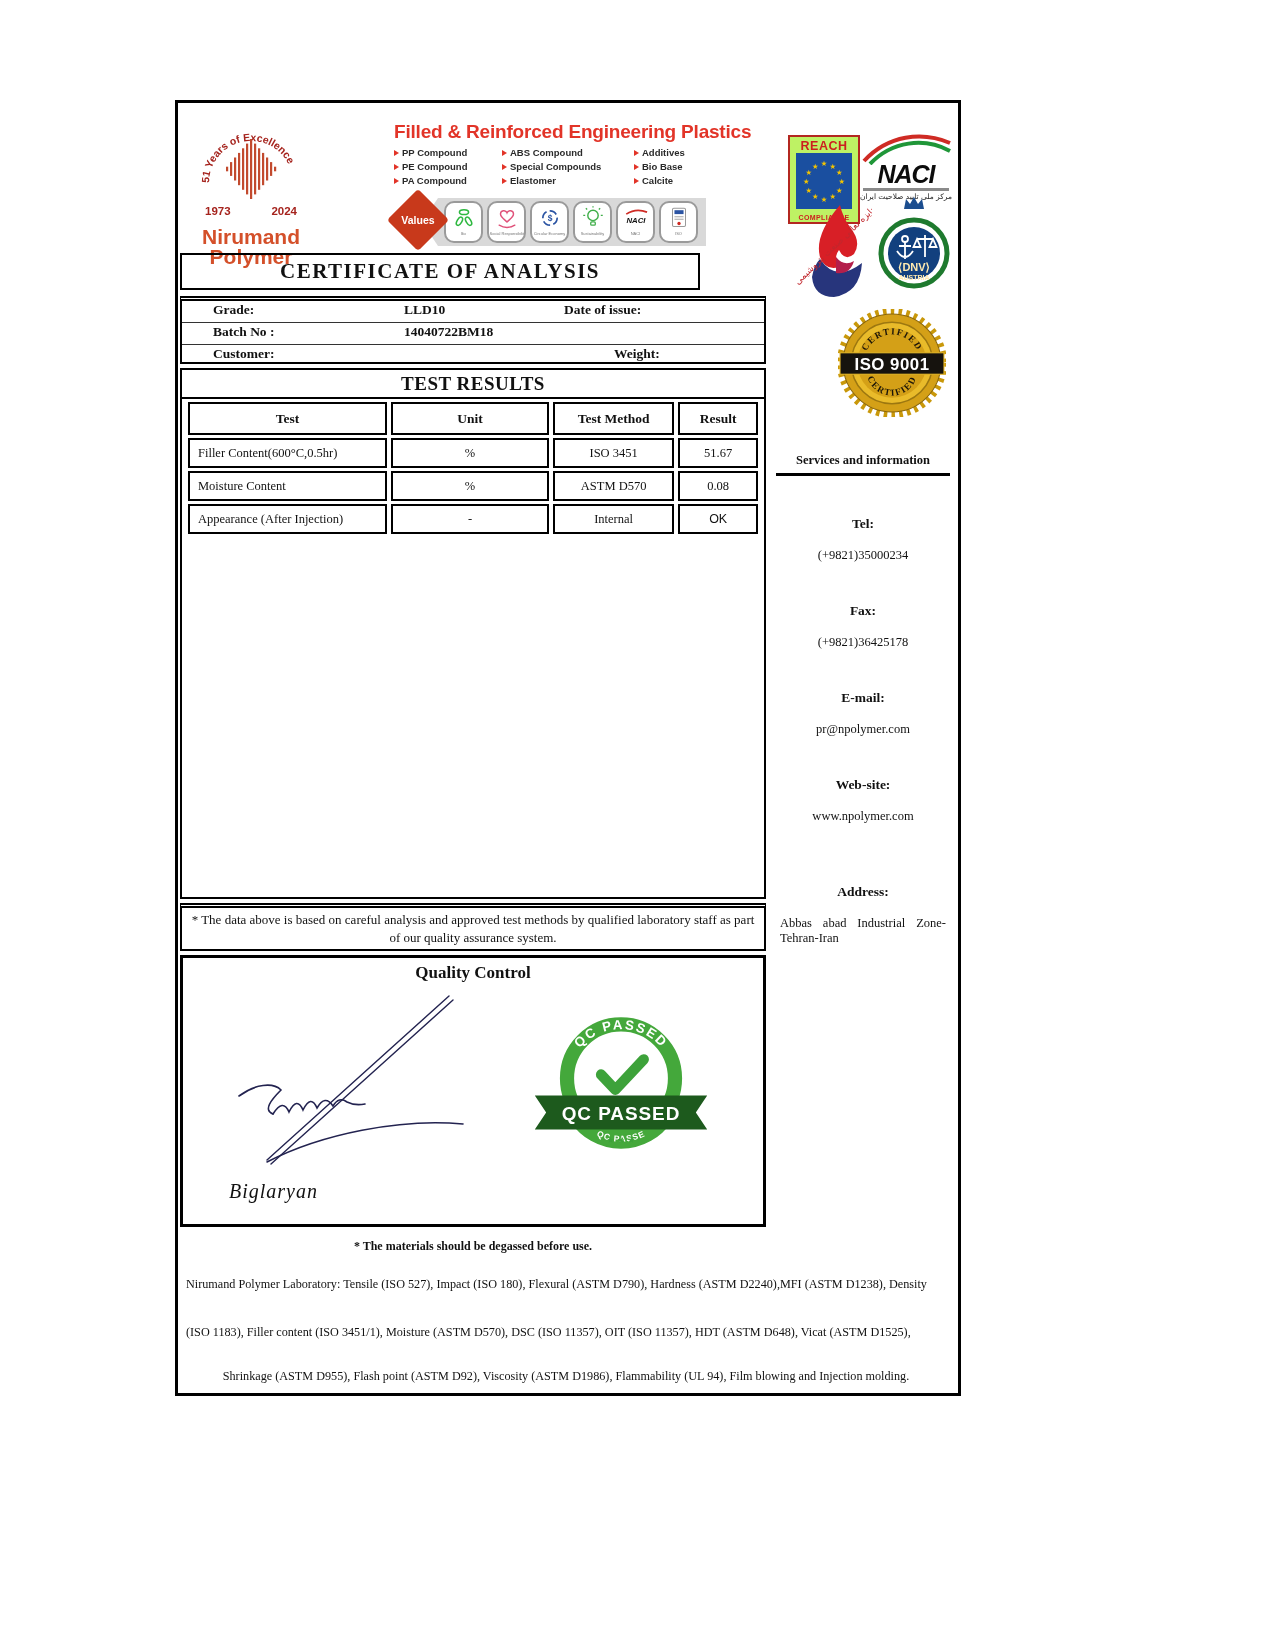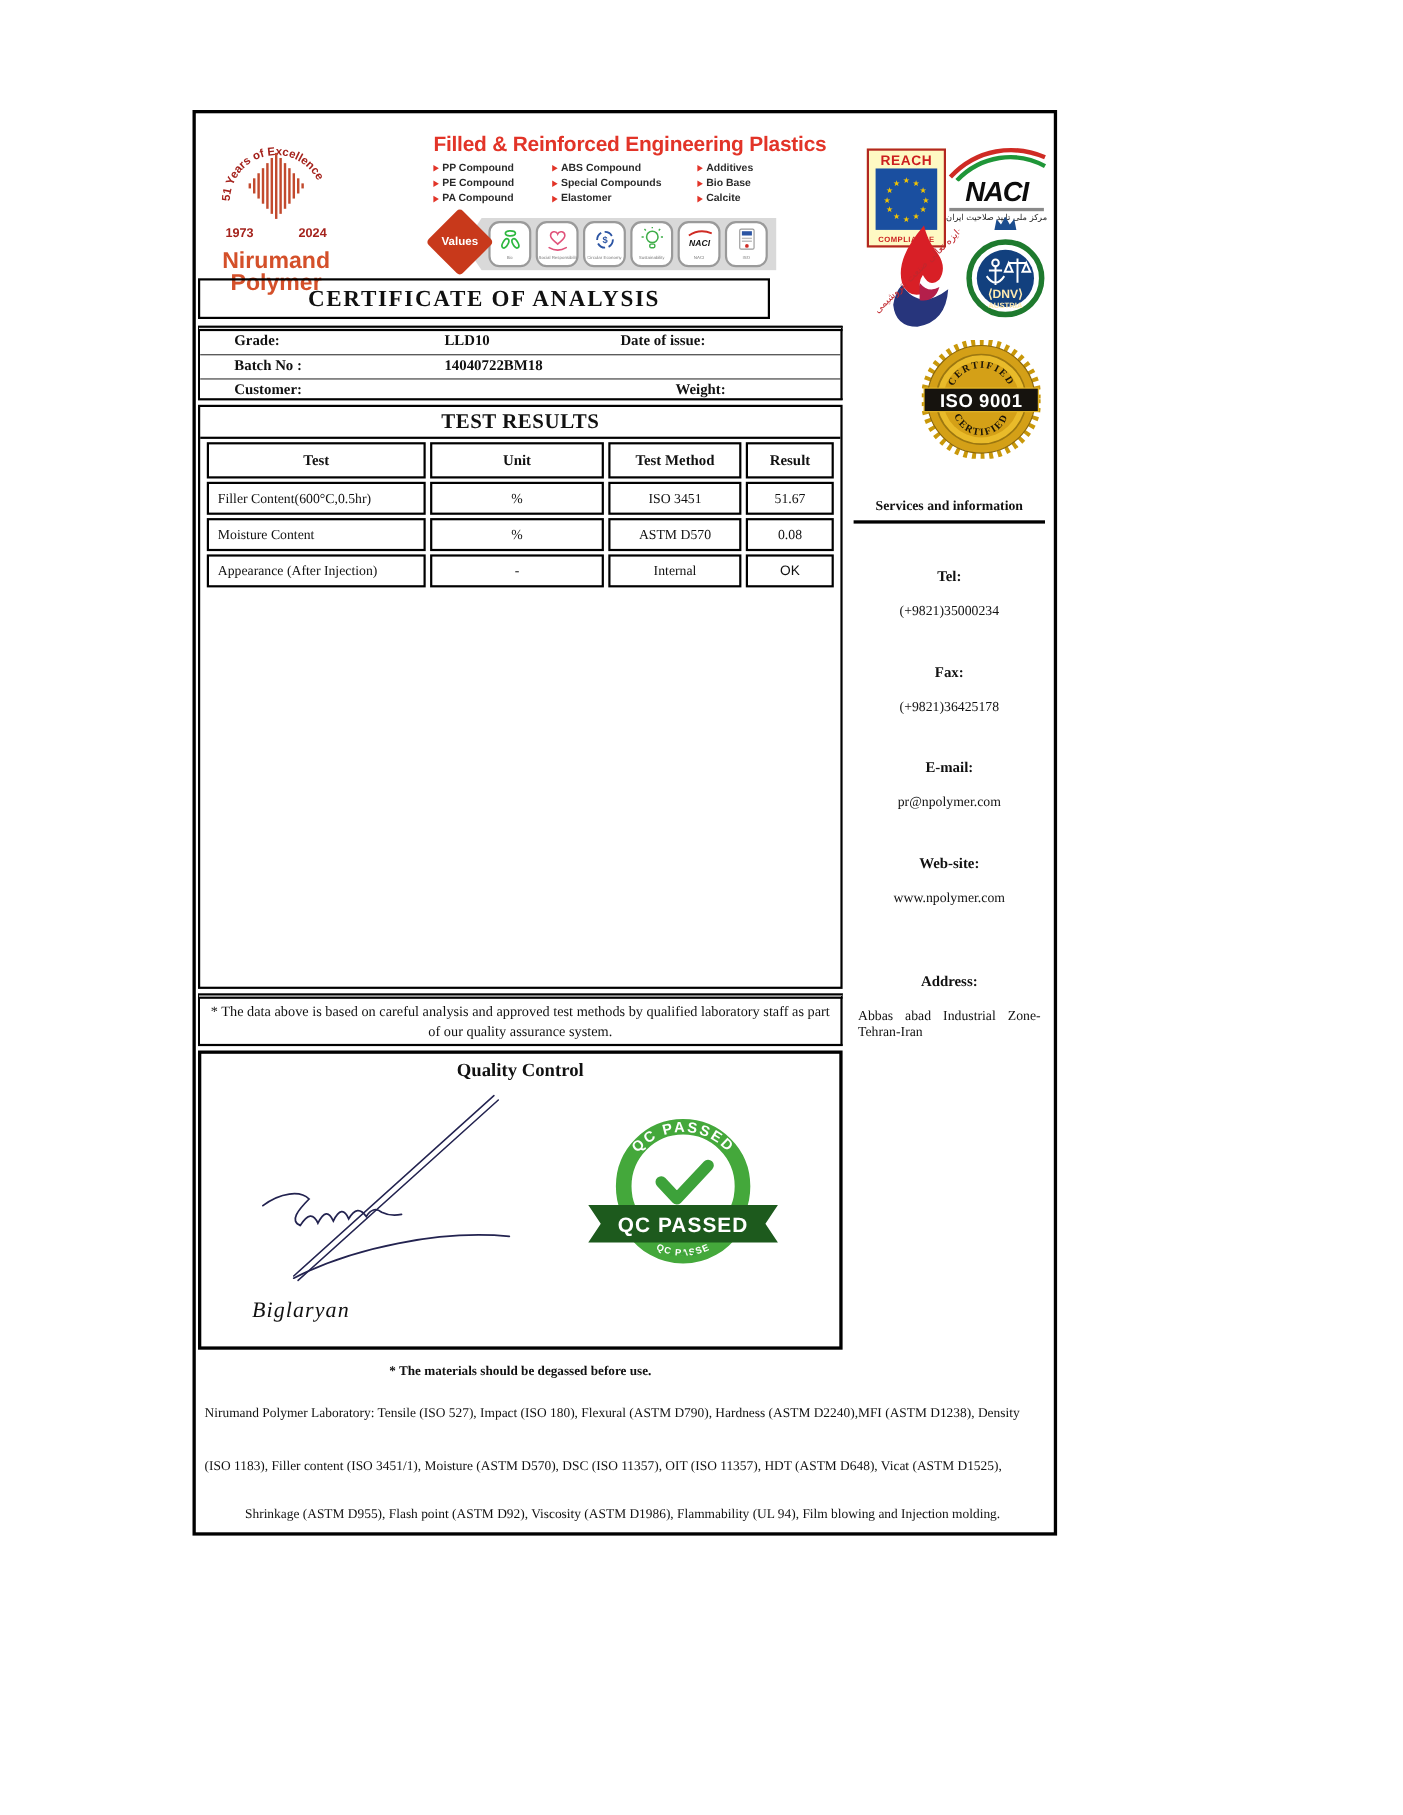--- a/index.html
+++ b/index.html
@@ -24,21 +24,21 @@
   .values{left:216px;top:88px;width:312px;height:60px;}
   .v-banner{position:absolute;left:28px;top:7px;width:284px;height:48px;background:#d9d9d9;
     clip-path:polygon(0 50%,16px 0,100% 0,100% 100%,16px 100%);
     display:flex;align-items:center;gap:4px;padding-left:22px;box-sizing:border-box;}
   .v-diamond{position:absolute;left:2px;top:7px;width:44px;height:44px;background:#c8391b;transform:rotate(45deg);z-index:2;border-radius:4px;}
   .v-diamond span{position:absolute;left:0;top:0;width:44px;height:44px;transform:rotate(-45deg);display:flex;align-items:center;justify-content:center;color:#fff;font-family:"Liberation Sans",sans-serif;font-weight:bold;font-size:10.5px;}
   .tile{width:39px;height:42px;background:#fff;border:2px solid #9a9a9a;border-radius:10px;box-sizing:border-box;display:flex;flex-direction:column;align-items:center;justify-content:flex-start;padding-top:2px;}
   .tile .cap{font-family:"Liberation Sans",sans-serif;font-size:4px;color:#777;line-height:1;margin-top:1px;white-space:nowrap;overflow:hidden;max-width:34px;}
 
   
-  .reach{left:610px;top:32px;width:64px;border:2px solid #b32720;background:#fef9c3;padding:2px 2px 1px;box-sizing:content-box;text-align:center;font-family:"Liberation Sans",sans-serif;}
+  .reach{left:610px;top:32px;width:64px;border:2px solid #b32720;background:#bef264;padding:2px 2px 1px;box-sizing:content-box;text-align:center;font-family:"Liberation Sans",sans-serif;}
   .reach-t{color:#cc1f1f;font-weight:bold;font-size:12.5px;letter-spacing:.5px;}
   .reach-b{color:#cc1f1f;font-weight:bold;font-size:7px;letter-spacing:.4px;margin-top:1px;}
   .naci{left:682px;top:28px;width:92px;text-align:center;}
   .naci-name{font-family:"Liberation Sans",sans-serif;font-style:italic;font-weight:900;font-size:25px;letter-spacing:-1px;color:#0c0c0c;line-height:.9;margin-top:-6px;}
   .naci-smudge{height:3px;background:#8a8a8a;margin:2px 3px 1px;}
   .naci-fa{font-family:"DejaVu Sans",sans-serif;font-size:7.5px;color:#222;white-space:nowrap;}
   .flame{left:606px;top:98px;width:88px;height:108px;}
   .dnv{left:700px;top:90px;width:72px;height:110px;}
   .isobadge{left:660px;top:206px;width:108px;height:108px;}
 

